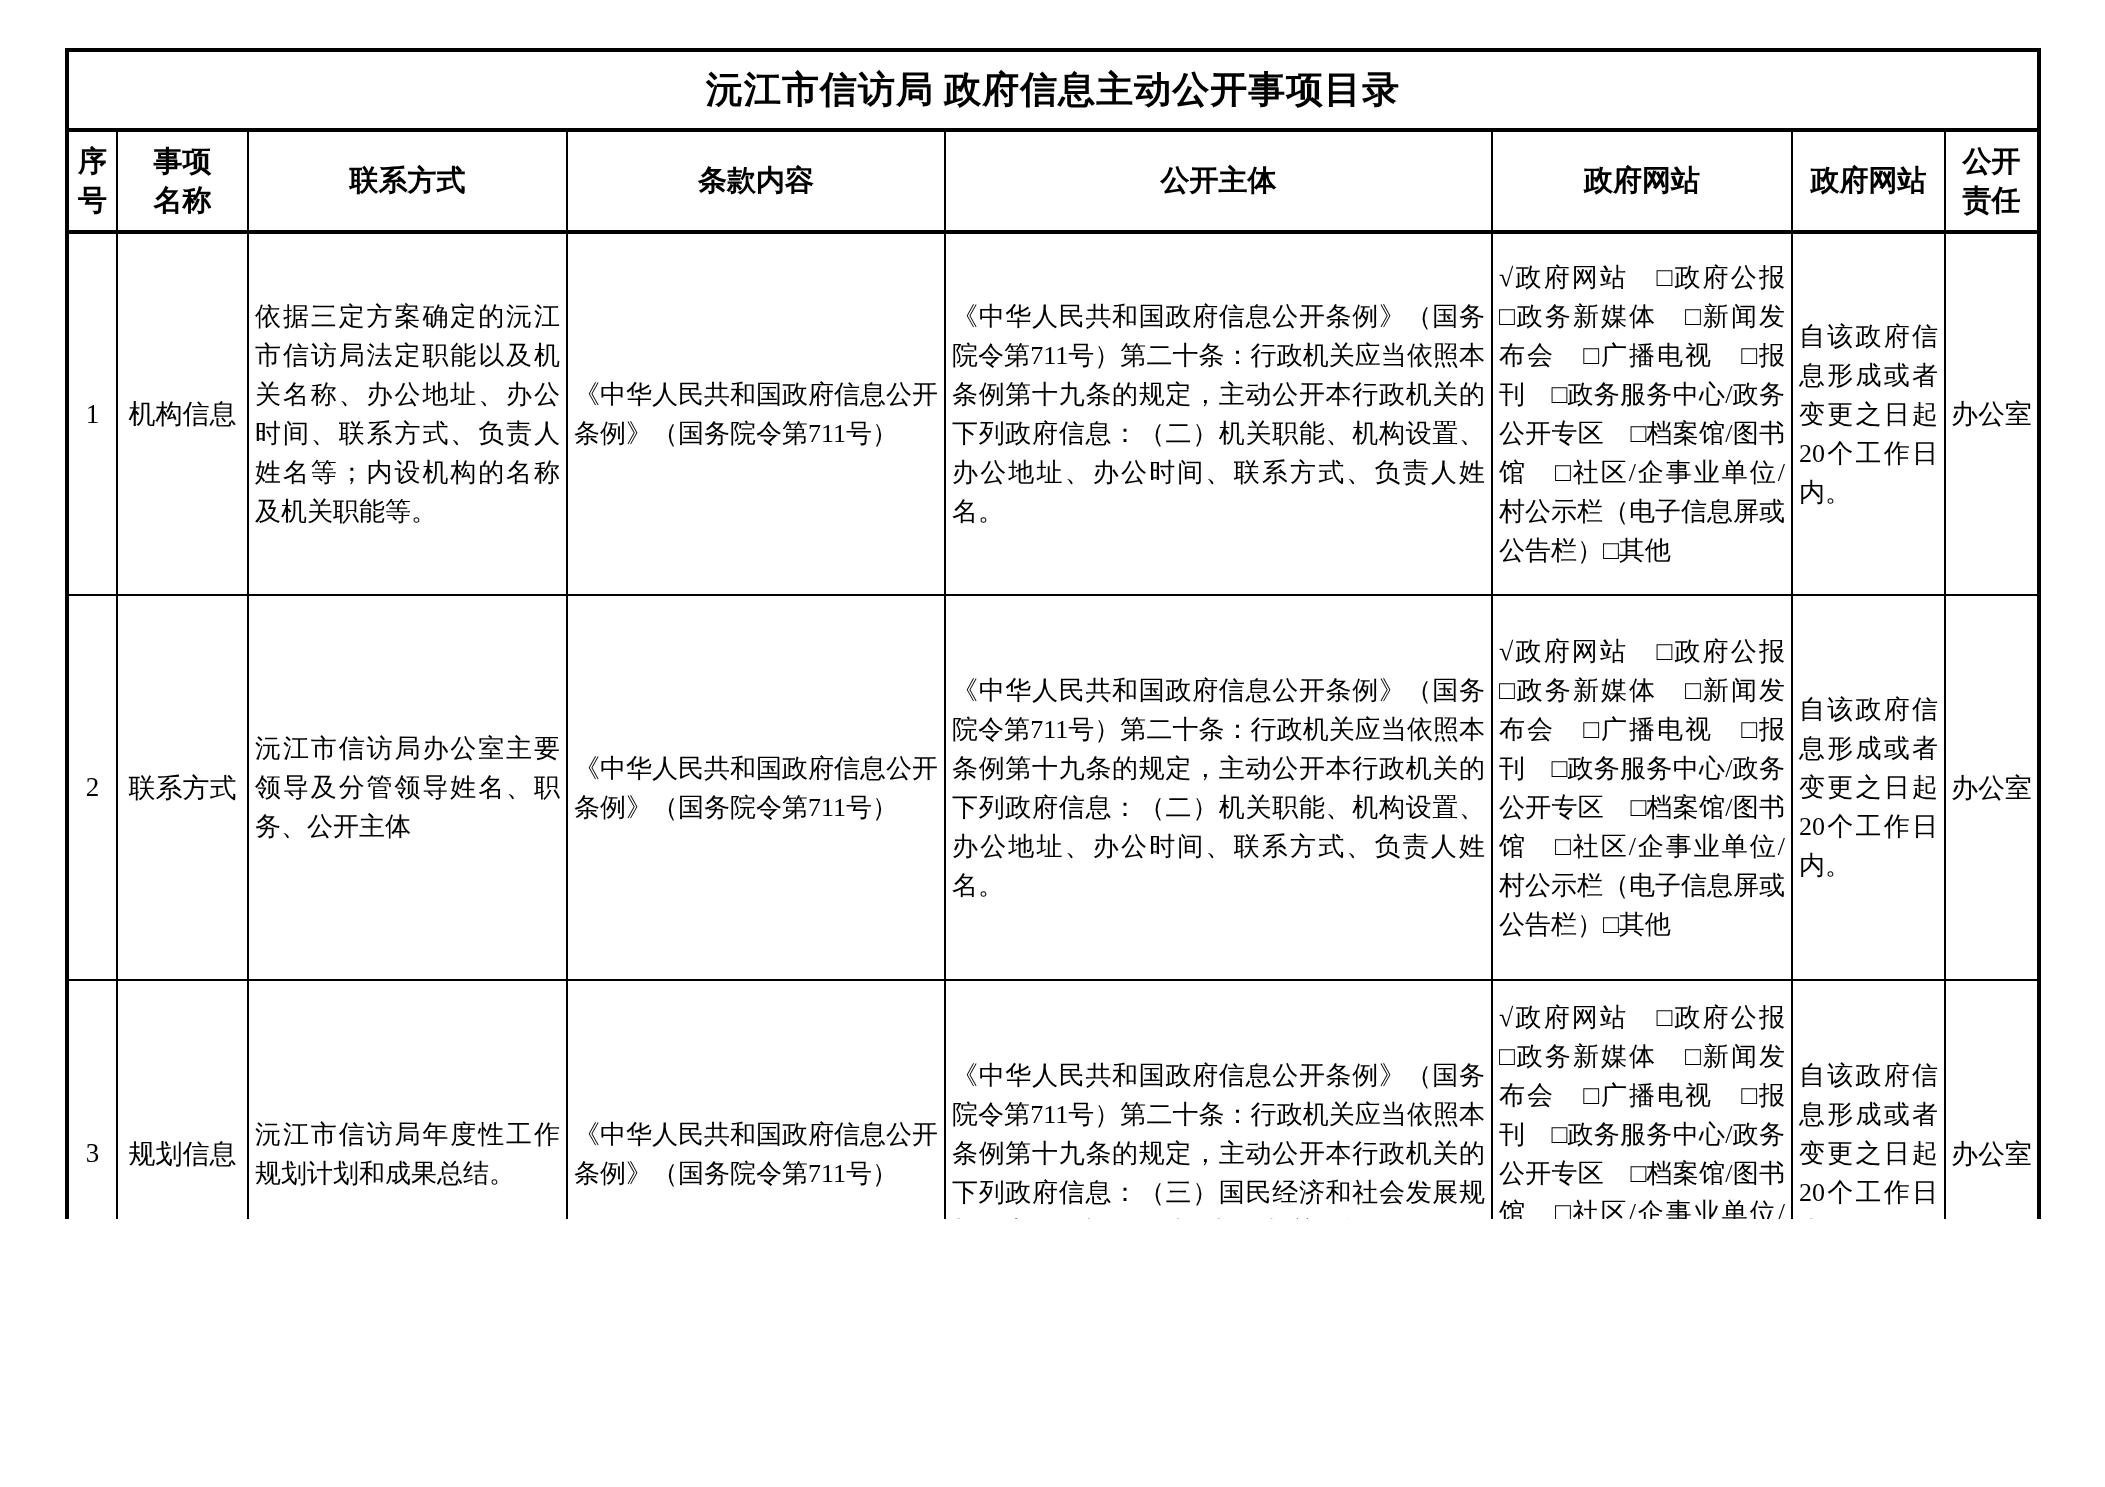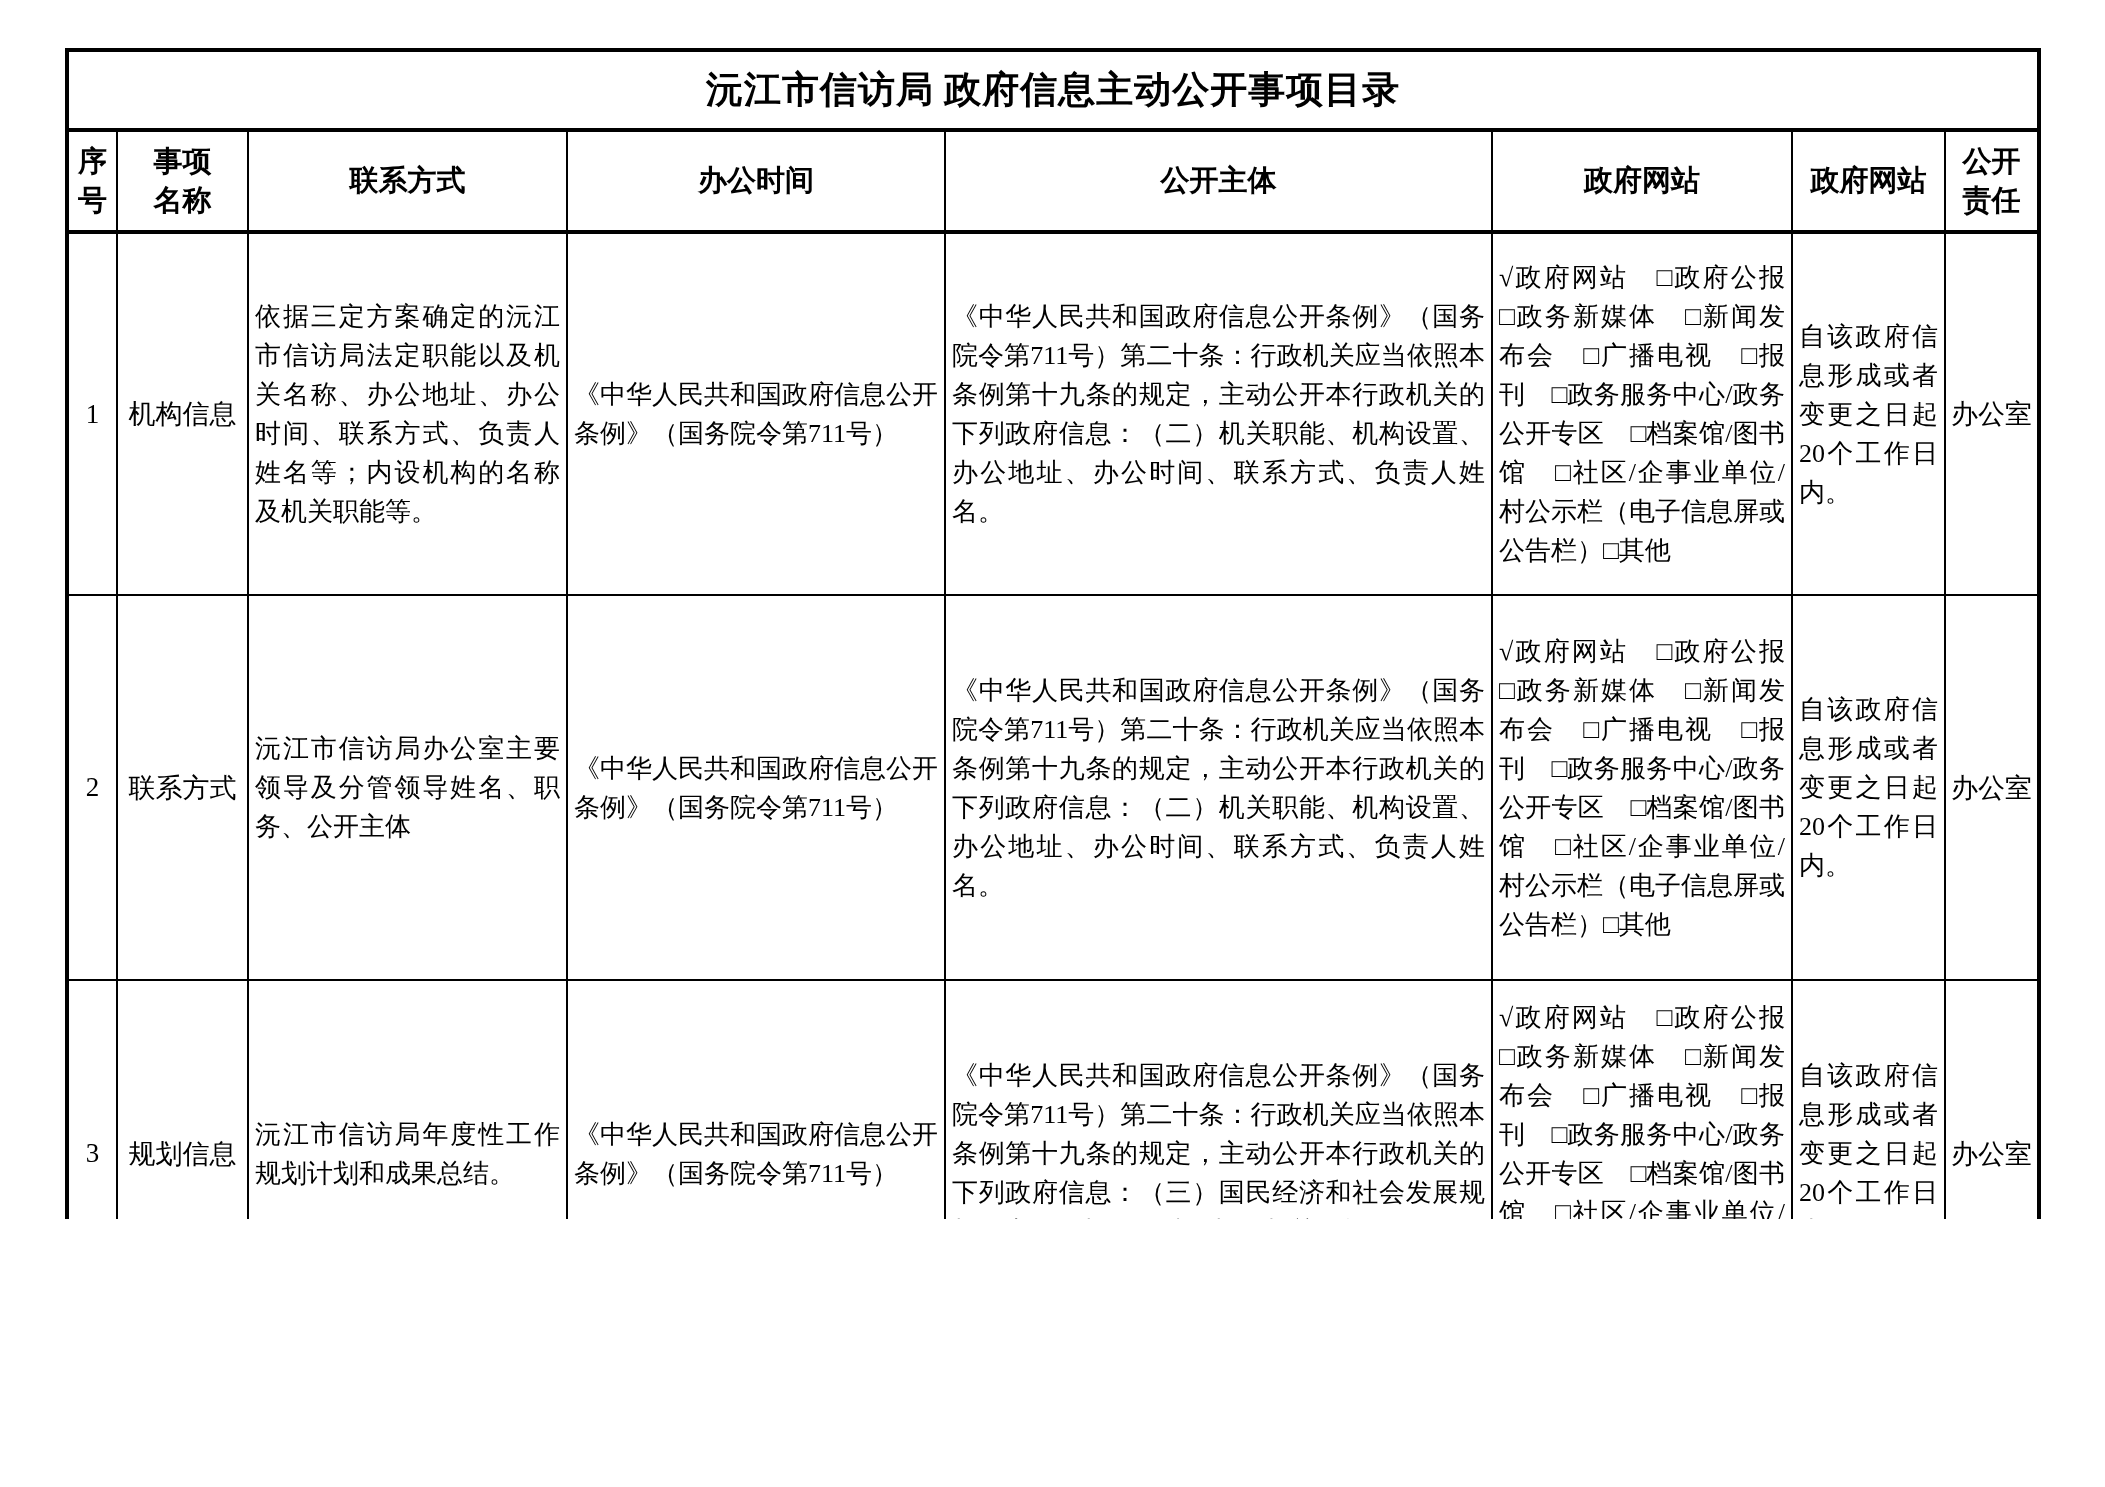--- a/index.html
+++ b/index.html
@@ -87,21 +87,21 @@
       <td class="title-cell" colspan="8">沅江市信访局 政府信息主动公开事项目录</td>
     </tr>
 
 
     <tr class="header-row">
       <th>序
 号</th>
       <th>事项
 名称</th>
       <th>联系方式</th>
-      <th>办公时间</th>
+      <th>条款内容</th>
       <th>公开主体</th>
       <th>政府网站</th>
       <th>政府网站</th>
       <th>公开
 责任</th>
     </tr>
 
     <tr class="data-row-1">
       <td class="cell-center">1</td>
       <td class="cell-center">机构信息</td>

